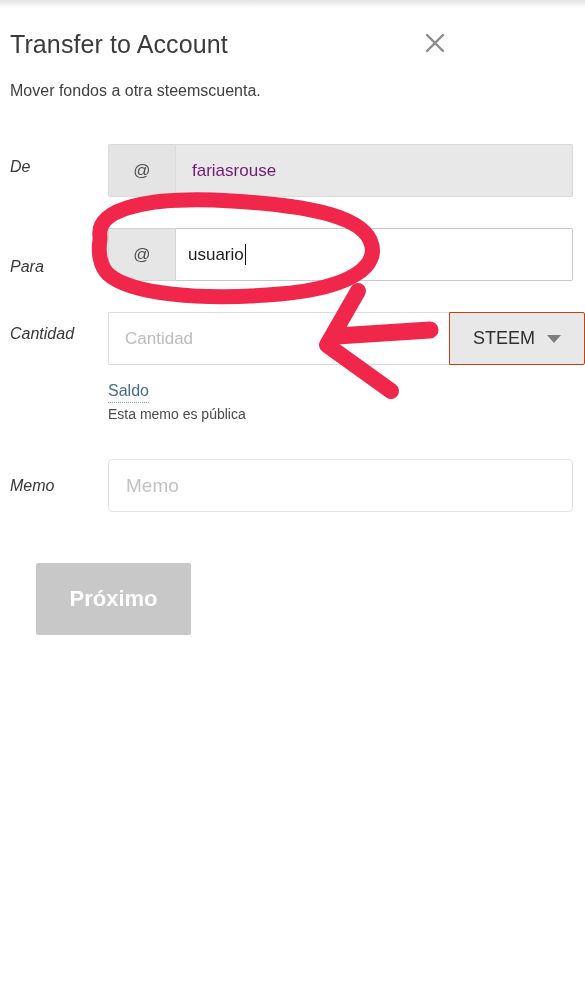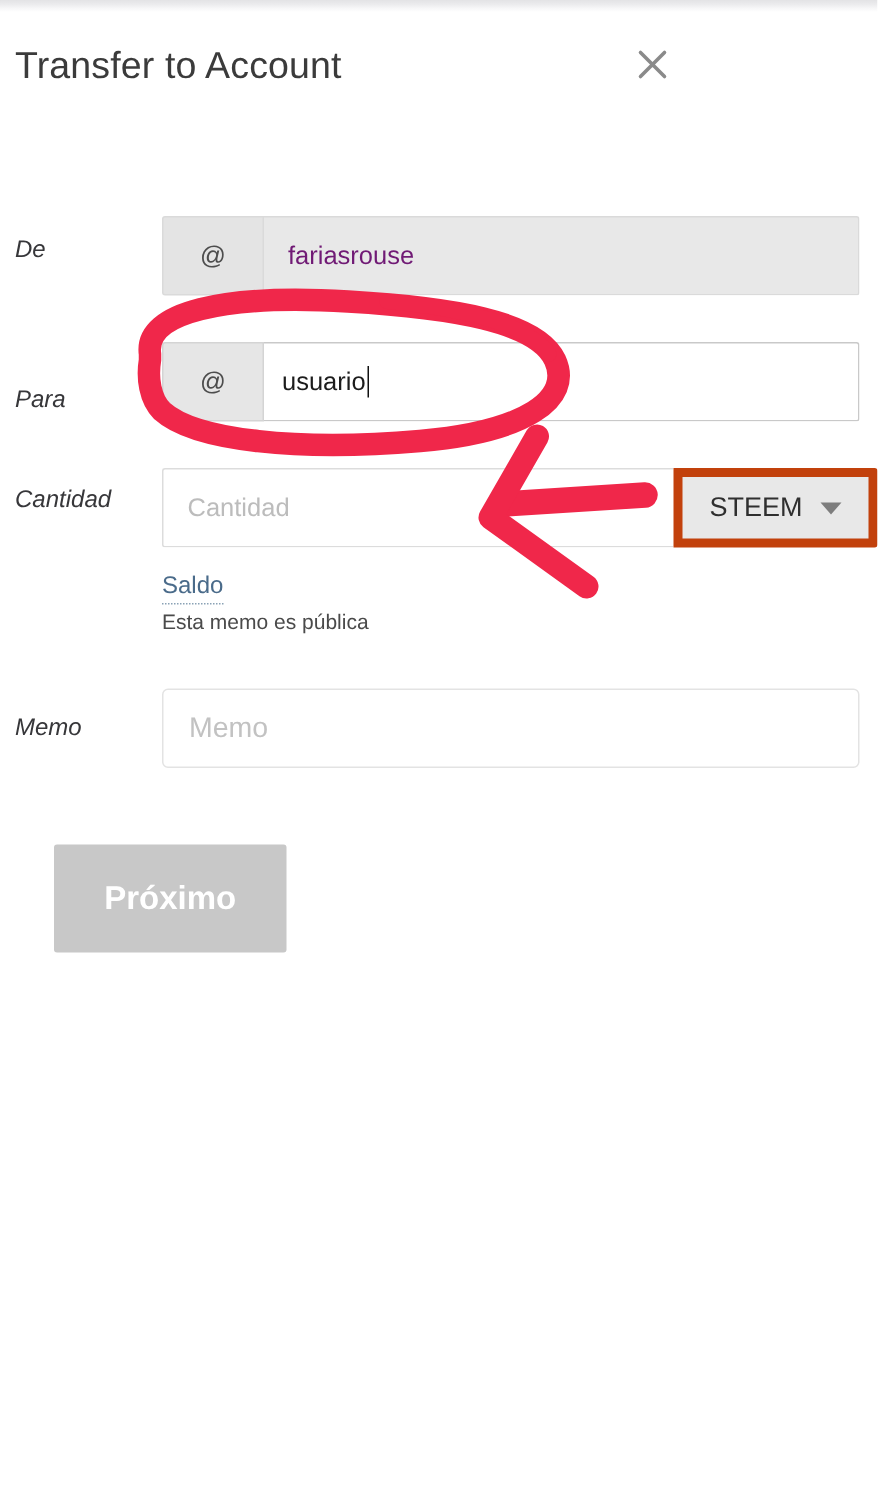--- a/index.html
+++ b/index.html
@@ -163,21 +163,21 @@
     outline: none;
     border-radius: 2px 0 0 2px;
   }
   #amount-input::placeholder { color: #bcbcbc; }
 
   #currency-select {
     flex: 0 0 136px;
     width: 136px;
     box-sizing: border-box;
     background: #e8e8e8;
-    border: 6px solid #c2410c;
+    border: 1px solid #c2410c;
     display: flex;
     align-items: center;
     justify-content: center;
     gap: 12px;
     font-size: 18px;
     color: #2f2f2f;
     cursor: pointer;
     border-radius: 0 2px 2px 0;
   }
   #currency-caret {
@@ -262,20 +262,21 @@
 
   <div id="close-button">
     <span>
       <svg width="24" height="24" viewBox="0 0 24 24" aria-hidden="true">
         <path d="M4 4 L20 20 M20 4 L4 20" stroke="#8a8a8a" stroke-width="2.4" stroke-linecap="round" fill="none"></path>
       </svg>
     </span>
   </div>
 
   <div id="dialog-title">Transfer to Account</div>
+  <div id="dialog-subtitle">Mover fondos a otra steemscuenta.</div>
 
   <div class="row-label" style="top:150px;">De</div>
   <div class="field-group" id="from-group" style="top:136px;">
     <div class="prefix">@</div>
     <input class="text-input" id="from-input" type="text" readonly="" value="fariasrouse" style="">
   </div>
 
   <div class="row-label" style="top:234px;margin-top:16px;">Para</div>
   <div class="field-group" id="to-group" style="top:220px;">
     <div class="prefix">@</div>

